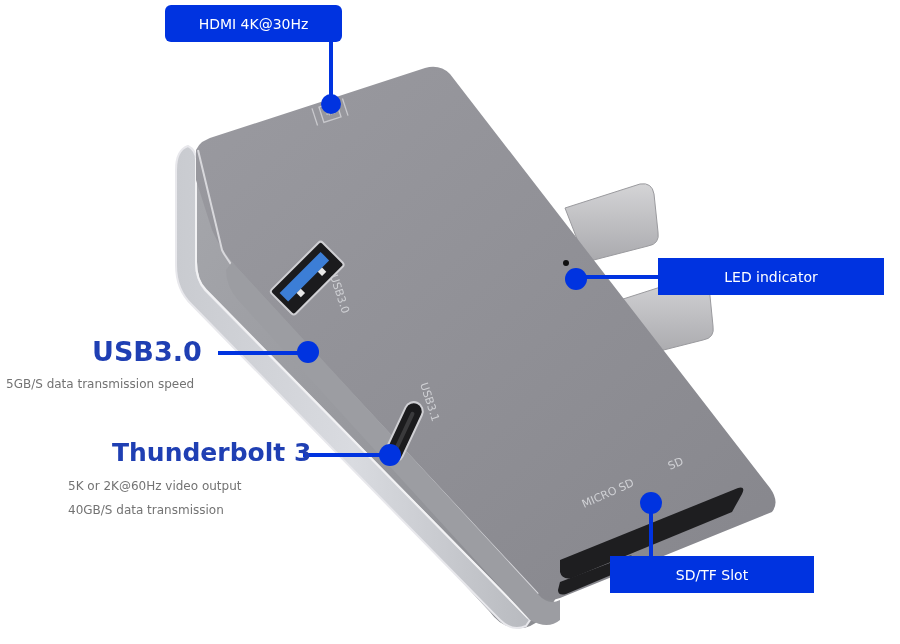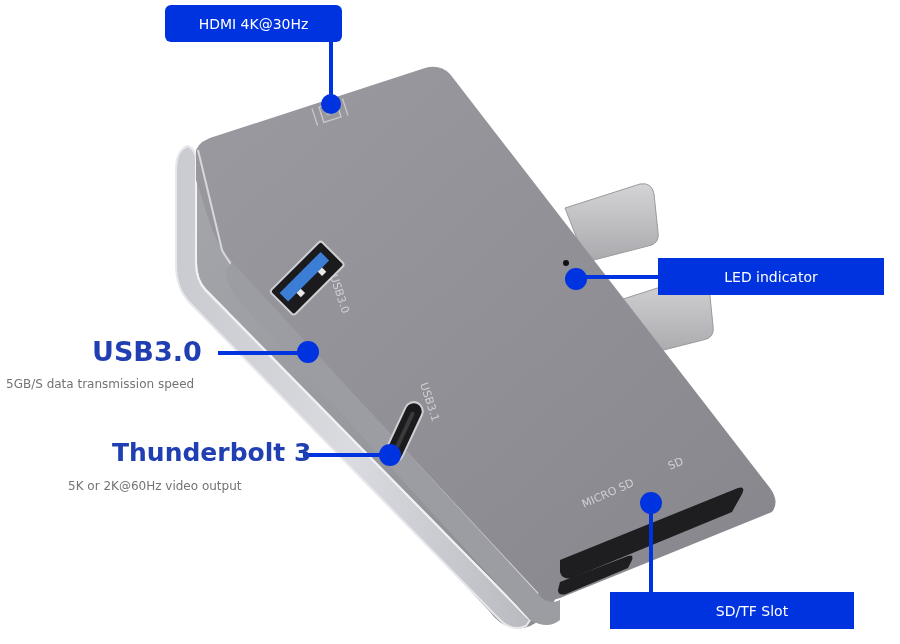--- a/index.html
+++ b/index.html
@@ -110,27 +110,28 @@
   </svg>
 
   <div class="label-box" style="left:165px; top:5px; width:177px; height:37px;border-radius:6px;">
     <span>HDMI 4K@30Hz</span>
   </div>
 
   <div class="label-box" style="left:658px; top:258px; width:226px; height:37px;">
     <span>LED indicator</span>
   </div>
 
-  <div class="label-box" style="left:610px; top:592px; width:204px; height:37px;padding-left:40px;">
+  <div class="label-box" style="left:610px; top:556px; width:204px; height:37px;">
     <span>SD/TF Slot</span>
   </div>
 
   <div class="heading" style="left:92px; top:336px; font-size:27px;">USB3.0</div>
   <div class="subtext" style="left:6px; top:372px;">
     <div>5GB/S data transmission speed</div>
   </div>
 
   <div class="heading" style="left:68px; top:438px; font-size:25px;margin-left:44px;">Thunderbolt 3</div>
   <div class="subtext" style="left:68px; top:474px;">
     <div>5K or 2K@60Hz video output</div>
+    <div>40GB/S data transmission</div>
   </div>
 
 </div>
 
 </body></html>

